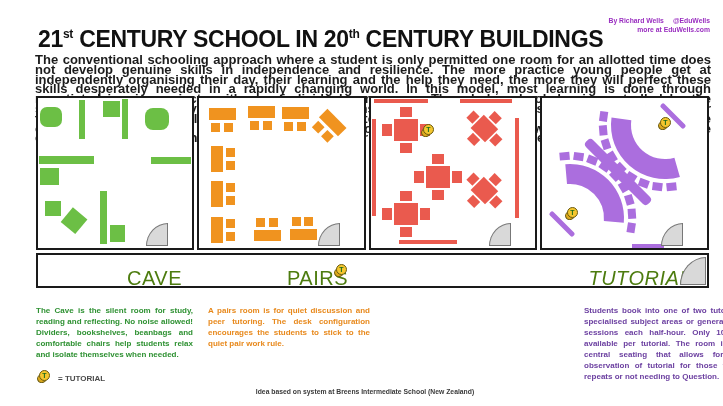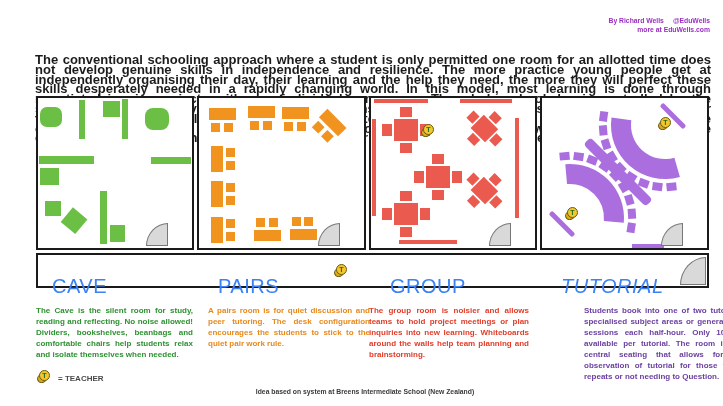--- a/index.html
+++ b/index.html
@@ -27,22 +27,22 @@
   .f-green  { fill:var(--green); }
   .f-orange { fill:var(--orange); }
   .f-red    { fill:var(--red); }
   .f-purple { fill:var(--purple); }
   .door { position:absolute; width:22px; height:23px; right:24px; bottom:2px;
           background:var(--door_gray); border:1px solid #777;
           border-radius:100% 0 0 0; box-sizing:border-box; }
   
   #corridor { position:absolute; left:36px; top:253px; width:673px; height:35px;
               border:2px solid var(--wall); box-sizing:border-box; background:#fff; }
-  .room-label { position:absolute; top:16px; width:130px; text-align:left;
-                font-size:20px; line-height:31px; color:#3b82f6; letter-spacing:0.5px; }
+  .room-label { position:absolute; top:8px; width:130px; text-align:right;
+                font-size:20px; line-height:31px; color:#4d7c0f; letter-spacing:0.5px; }
   #label-cave     { left:14px;  }
   #label-pairs    { left:180px; }
   #label-group    { left:352px; }
   #label-tutorial { left:523px;font-style:italic; }
   #corridor-door { position:absolute; right:1px; bottom:1px; width:26px; height:28px;
                    background:var(--door_gray); border:1px solid #777;
                    border-radius:100% 0 0 0; box-sizing:border-box; }
   
   .ticon { position:absolute; width:15px; height:15px; }
   .ticon .blob { position:absolute; left:0px; top:4px; width:10px; height:9px;
@@ -65,20 +65,21 @@
   #legend-label { position:absolute; left:58px; top:374px; font-size:8px;
                   font-weight:700; color:#4a4a4a; }
   #caption { position:absolute; left:215px; top:381px; width:300px; text-align:center;
              font-size:6.8px; font-weight:700; color:#3a3a3a; }
 </style>
 </head>
 <body>
 
 <div id="canvas">
 
+  <h1 id="title"><span>21</span><sup>st</sup><span> CENTURY SCHOOL IN 20</span><sup>th</sup><span> CENTURY BUILDINGS</span></h1>
 
   <div id="byline">
     <div><span>By Richard Wells</span><span class="handle">@EduWells</span></div>
     <div>more at EduWells.com</div>
   </div>
 
   <p id="intro">The conventional schooling approach where a student is only permitted one room for an allotted time does not develop genuine skills in independence and resilience. The more practice young people get at independently organising their day, their learning and the help they need, the more they will perfect these skills desperately needed in a rapidly changing world. In this model, most learning is done through negotiated inquiry projects, either as individuals or groups. The whole school day is controlled by the student and they use any of the four allocated rooms and book into tutorials as they need. The same four teachers cover the overall space they used to. They teach tutorials on a rotation and mentor students in the other 3 rooms at all other times. Evidence from schools that have used this shows students becoming more confident and driven by the ownership they have over their learning and the space provided.</p>
 
   <div class="room" id="room-cave">
     <svg class="furn" width="154" height="150" viewBox="0 0 154 150">
@@ -204,35 +205,33 @@
     <span class="ticon" style="left:116px; top:19px;">
       <span class="blob"></span>
       <span class="head">T</span>
     </span>
     <div class="door"></div>
   </div>
 
   <div id="corridor">
     <span class="room-label" id="label-cave">CAVE</span>
     <span class="room-label" id="label-pairs">PAIRS</span>
-    <span class="room-label" id="label-group">GROUP</span>
     <span class="room-label" id="label-tutorial">TUTORIAL</span>
     <span class="ticon" style="left:296px; top:9px;">
       <span class="blob"></span>
       <span class="head">T</span>
     </span>
     <div id="corridor-door"></div>
   </div>
 
   <p class="desc" id="desc-cave">The Cave is the silent room for study, reading and reflecting. No noise allowed! Dividers, bookshelves, beanbags and comfortable chairs help students relax and isolate themselves when needed.</p>
   <p class="desc" id="desc-pairs">A pairs room is for quiet discussion and peer tutoring. The desk configuration encourages the students to stick to the quiet pair work rule.</p>
-  <p class="desc" id="desc-group">The group room is noisier and allows teams to hold project meetings or plan inquiries into new learning. Whiteboards around the walls help team planning and brainstorming.</p>
   <p class="desc" id="desc-tutorial">Students book into one of two tutorials in specialised subject areas or general Q &amp; A sessions each half-hour. Only 10 spots available per tutorial. The room includes central seating that allows for silent observation of tutorial for those wanting repeats or not needing to Question.</p>
 
   <span class="ticon" id="legend-icon">
     <span class="blob"></span>
     <span class="head">T</span>
   </span>
-  <span id="legend-label">= TEACHER</span>
+  <span id="legend-label">= TUTORIAL</span>
 
   <p id="caption">Idea based on system at Breens Intermediate School  (New Zealand)</p>
 
 </div>
 
 </body></html>

